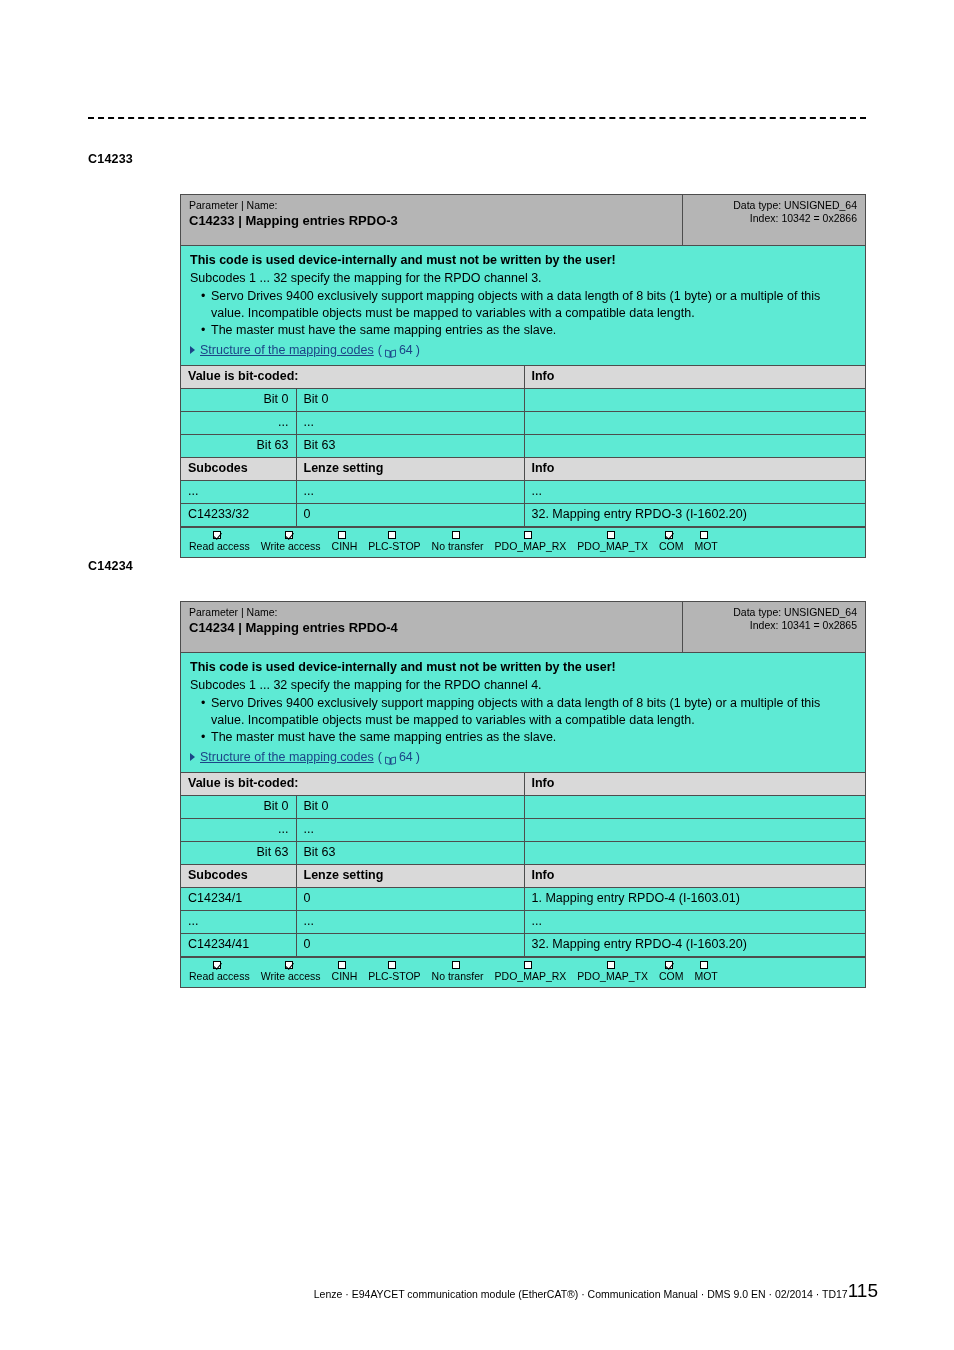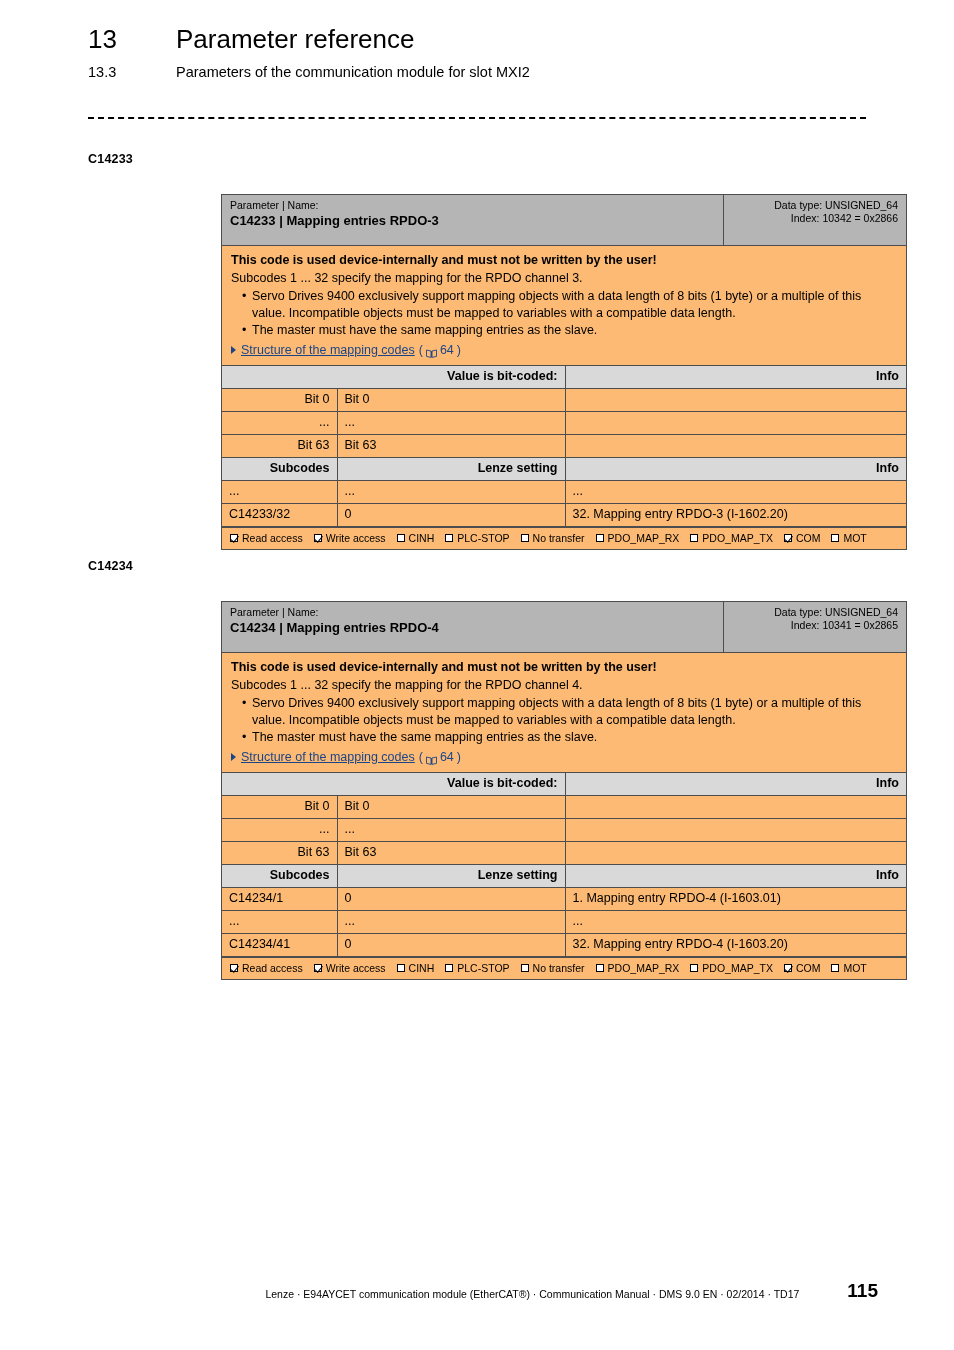--- a/index.html
+++ b/index.html
@@ -76,22 +76,21 @@
     letter-spacing: 0.2px;
   }
 
   
   .param-block {
     position: absolute;
     left: 180px;
     width: 686px;
     border: 1px solid #4d4d4d;
     box-sizing: border-box;
-    background: #fdba74;
-    margin-left: 41px;
+    background: #5eead4;
   }
 
   
   .pb-head {
     display: flex;
     background: #b5b5b5;
     border-bottom: 1px solid #4d4d4d;
     box-sizing: border-box;
   }
   .pb-head-left {
@@ -198,21 +197,21 @@
     font-size: 12.5px;
   }
   .pb-table th, .pb-table td {
     border: 1px solid #4d4d4d;
     padding: 3px 7px 4px 7px;
     vertical-align: top;
     line-height: 15px;
   }
   .pb-table th {
     background: #d9d9d9;
-    text-align: right;
+    text-align: left;
     font-weight: bold;
   }
   .pb-table tr > *:first-child {
     border-left: 0;
   }
   .pb-table tr > *:last-child {
     border-right: 0;
   }
   .pb-table tr:first-child > * {
     border-top: 0;
@@ -229,20 +228,21 @@
     display: flex;
     flex-wrap: nowrap;
     align-items: center;
     gap: 11px;
     line-height: 14px;
   }
   .flag {
     display: inline-flex;
     align-items: center;
     white-space: nowrap;
+    flex-direction: column;
   }
   .flag .box {
     display: inline-block;
     width: 8px;
     height: 8px;
     border: 1px solid #000;
     margin-right: 4px;
     position: relative;
     box-sizing: border-box;
     background: #fff;
@@ -267,40 +267,29 @@
     width: 790px;
     display: flex;
     align-items: flex-end;
     justify-content: flex-end;
   }
   .footer-text {
     font-size: 10.5px;
   }
   .footer-pageno {
     font-size: 19px;
-    font-weight: bold;
+    font-weight: normal;
     line-height: 19px;
-    margin-left: 48px;
   }
 </style>
 </head>
 <body>
 
 <div class="page">
 
-  <div class="chapter-head">
-    <div class="chapter-row">
-      <div class="chapter-num">13</div>
-      <div class="chapter-title">Parameter reference</div>
-    </div>
-    <div class="section-row">
-      <div class="section-num">13.3</div>
-      <div class="section-title">Parameters of the communication module for slot MXI2</div>
-    </div>
-  </div>
   <div class="head-rule"></div>
 
   <div id="blocks-root">
       <div class="margin-label" style="top: 152px;">C14233</div>
       <div class="param-block" style="top: 194px;">
         <div class="pb-head">
           <div class="pb-head-left">
             <div class="pb-kicker">Parameter | Name:</div>
             <div class="pb-name">C14233 | Mapping entries RPDO-3</div>
           </div>

